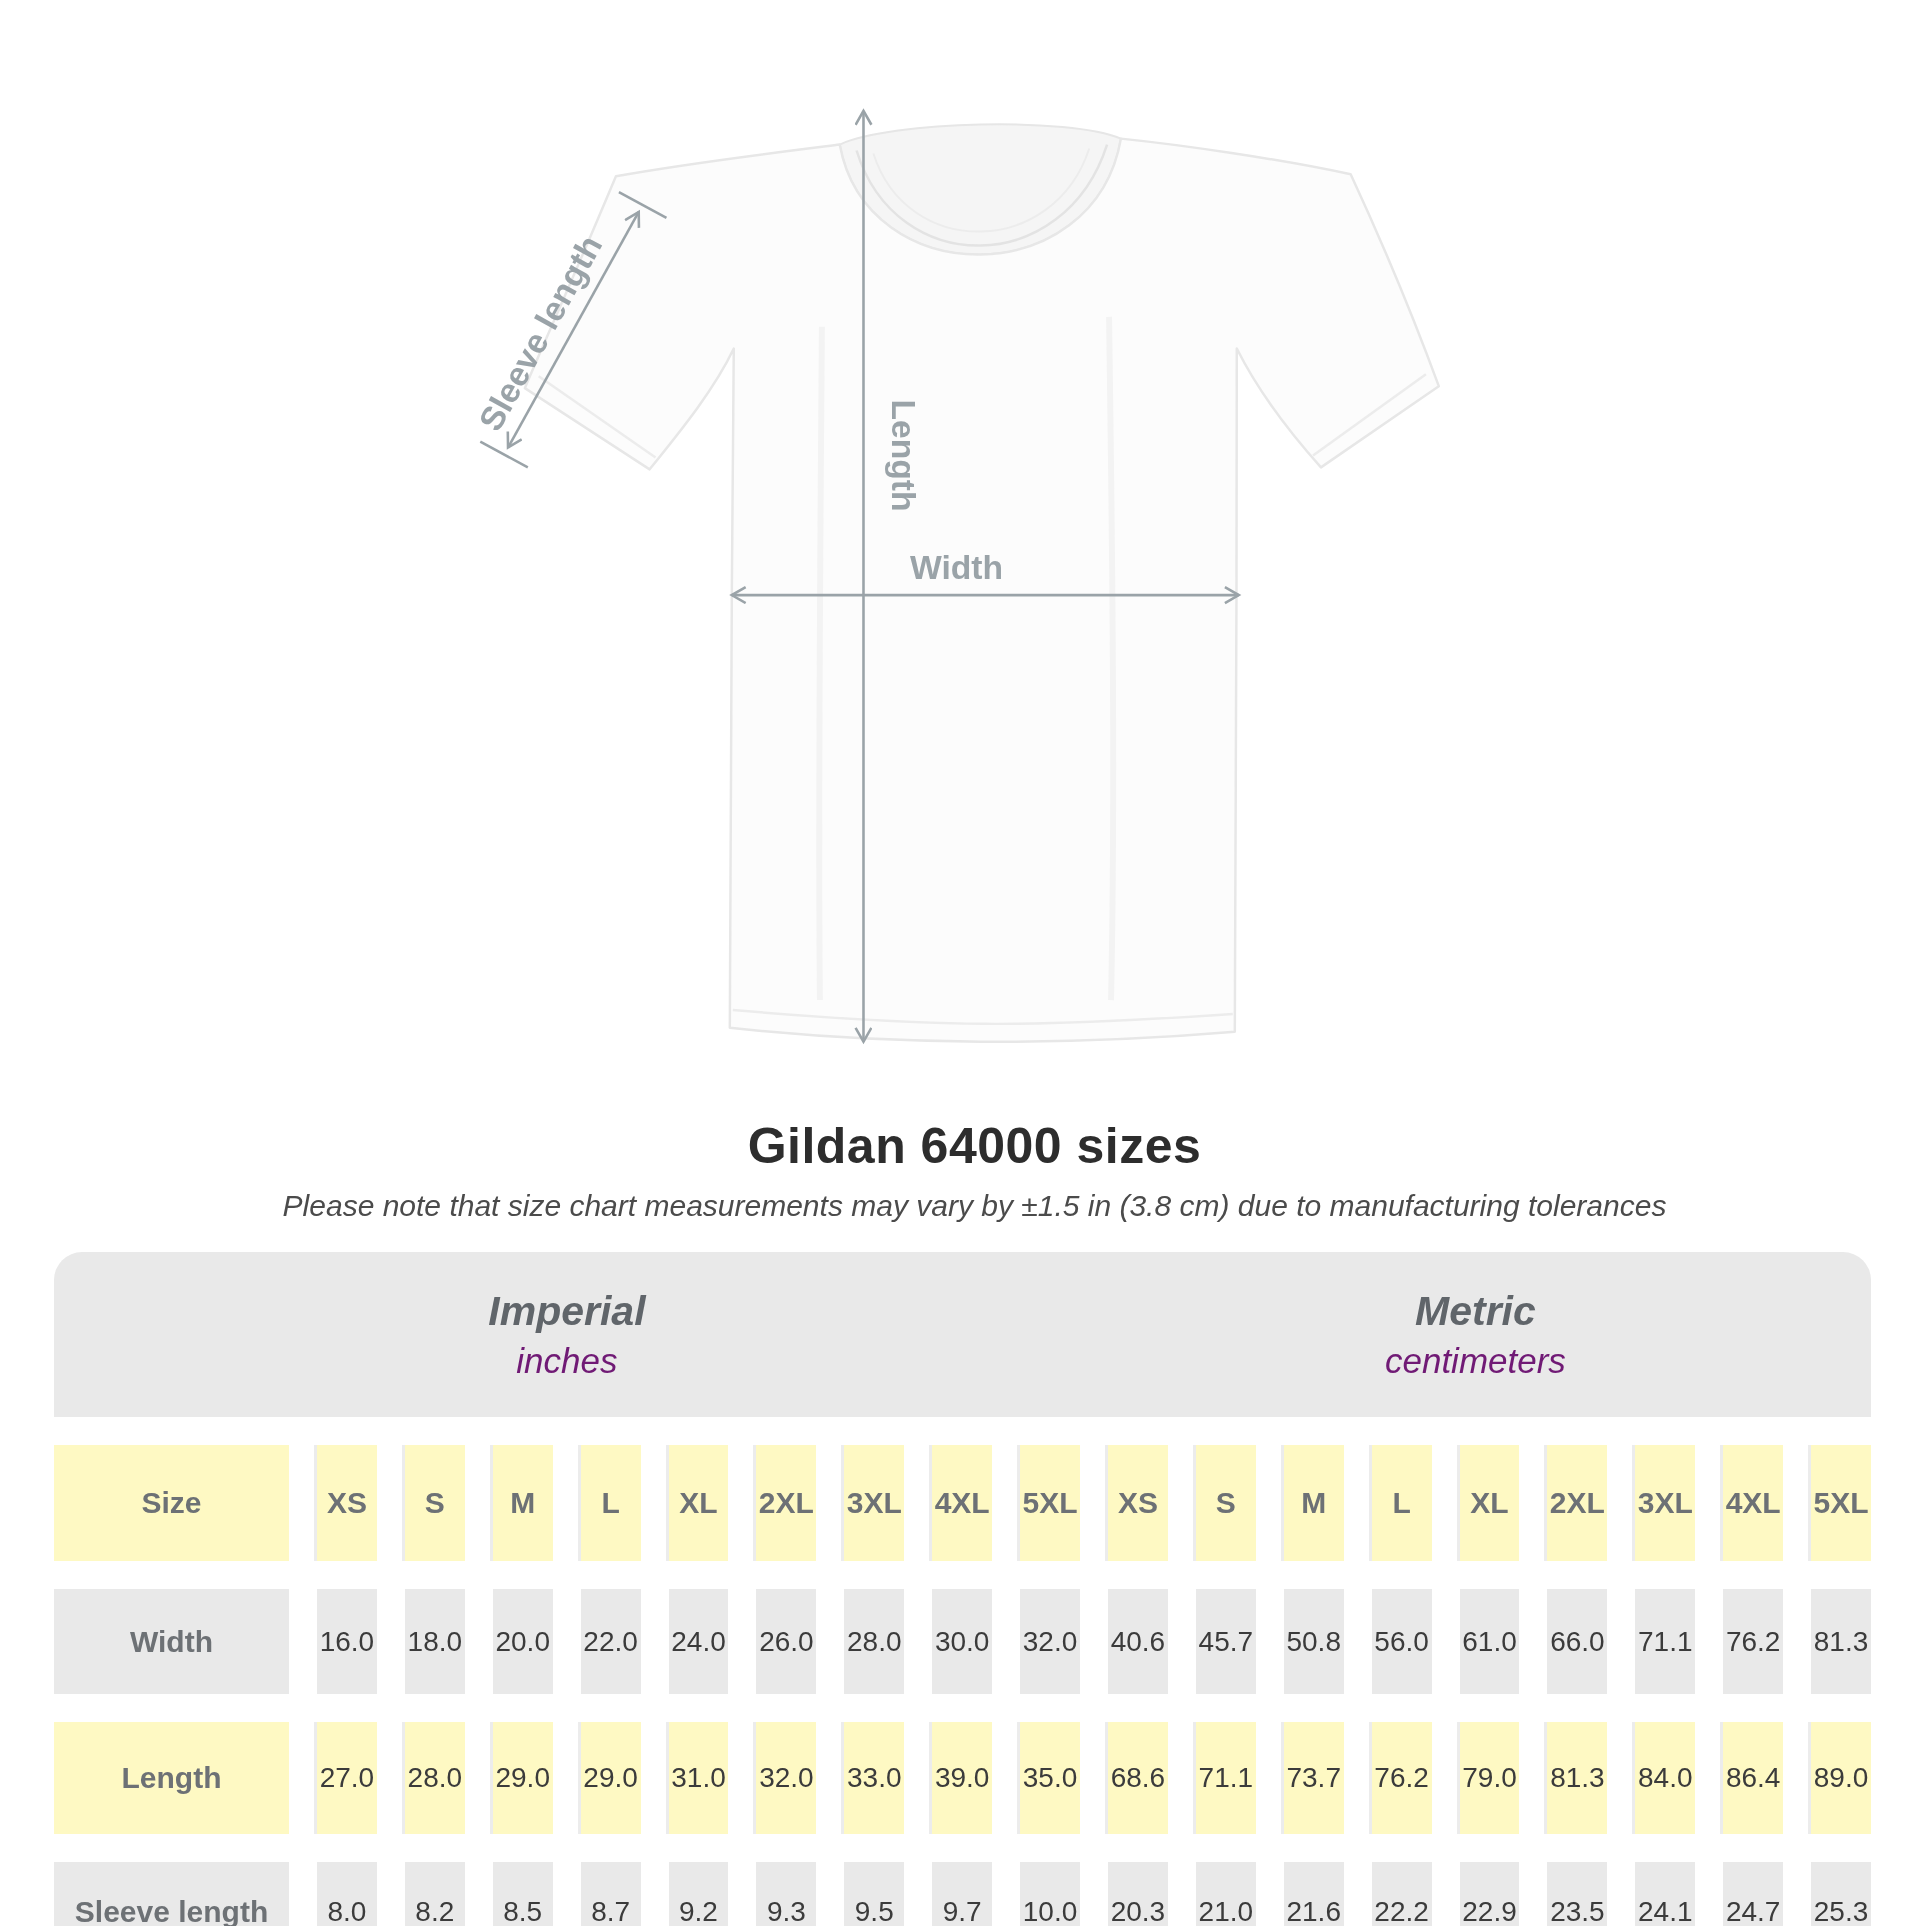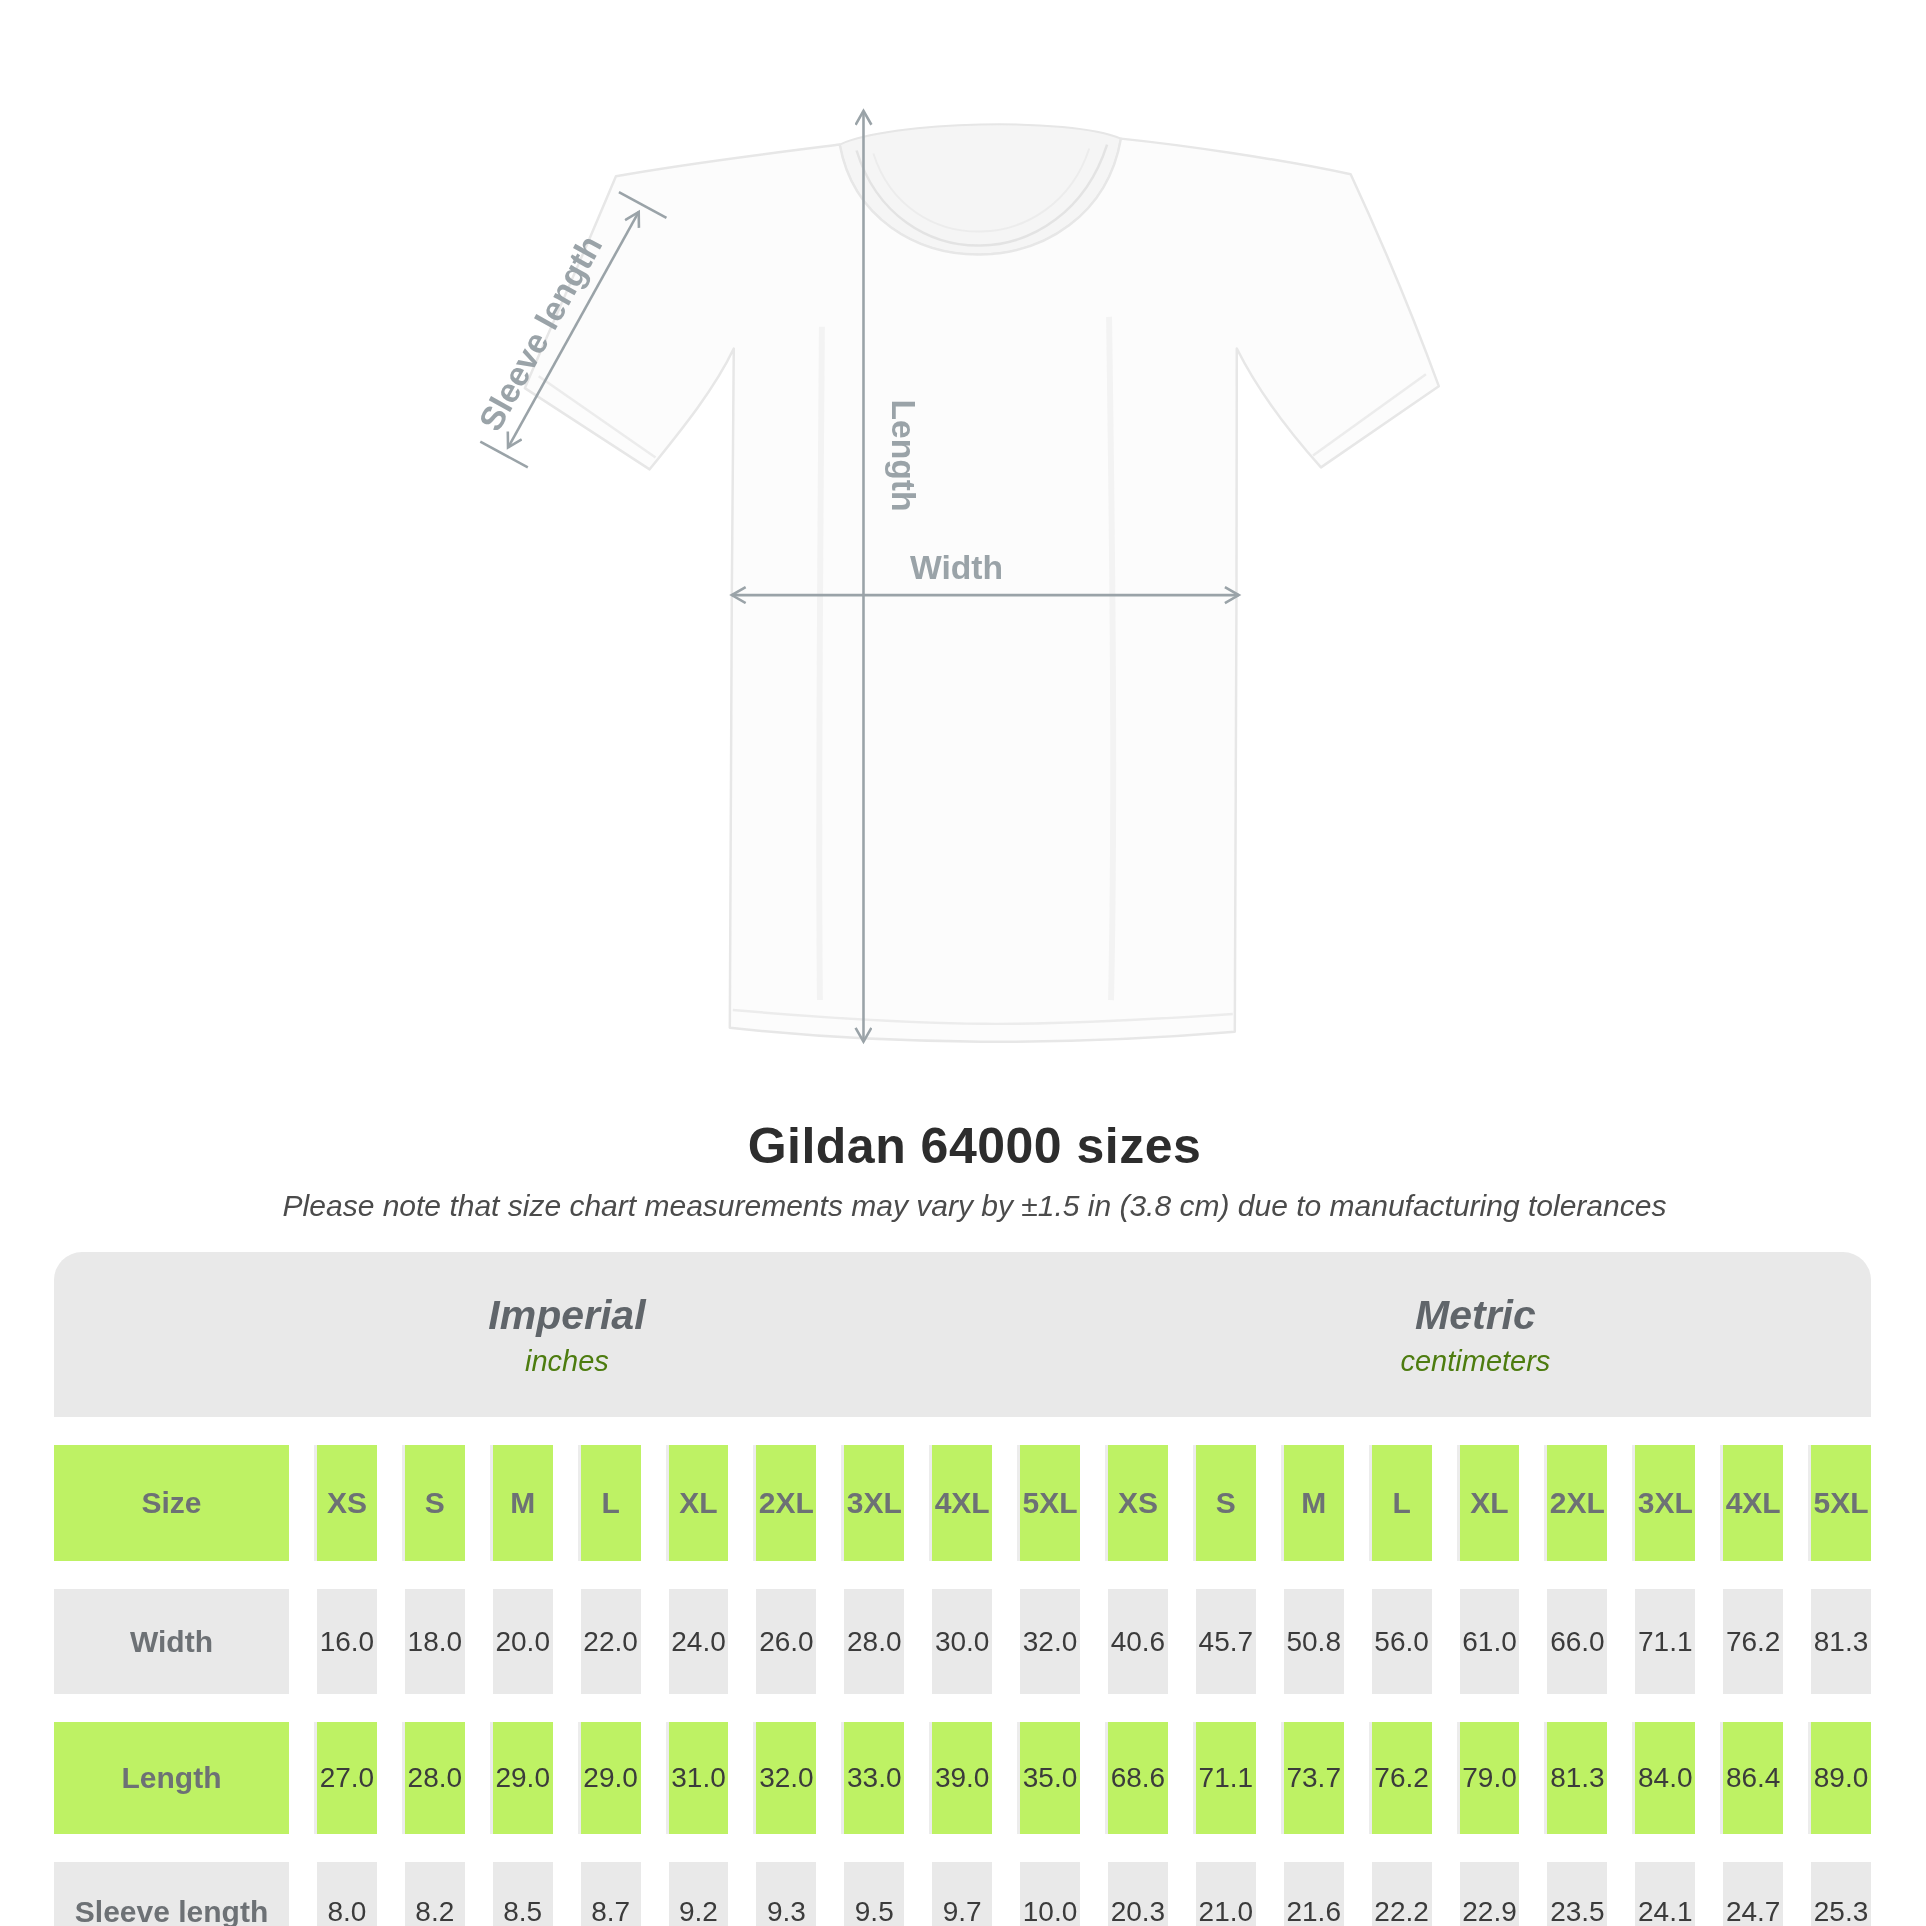--- a/index.html
+++ b/index.html
@@ -18,25 +18,25 @@
   #size-table{position:absolute;left:54px;top:1252px;width:1817px;
       display:grid;grid-template-columns:235px repeat(18,1fr);
       grid-template-rows:165px 116px 105px 112px 100px;
       column-gap:3px;row-gap:4px;gap:28px;}
   .band{grid-column:1 / -1;background:#e9e9e9;border-radius:28px 28px 0 0;
       display:flex;align-items:stretch;}
   .band-half{display:flex;flex-direction:column;align-items:center;justify-content:center;gap:6px;}
   .band-half.imp{width:56.46%;}
   .band-half.met{width:43.54%;}
   .band-title{font-size:41px;font-weight:bold;font-style:italic;color:#60656a;}
-  .band-sub{font-size:29px;font-style:italic;color:#4d7c0f;}
+  .band-sub{font-size:35px;font-style:italic;color:#701a75;}
 
   .c{display:flex;align-items:center;justify-content:center;}
   .c.gray{background:#e9e9e9;}
-  .c.white{background:#bef264;}
+  .c.white{background:#fef9c3;}
   .c.divL{box-shadow:-3px 0 0 #ececec;}
   .head{font-size:30px;font-weight:bold;color:#6d7175;}
   .rowlabel{font-size:30px;font-weight:bold;color:#6d7175;}
   .num{font-size:28px;font-weight:normal;color:#3b3b3b;}
   .blc{border-bottom-left-radius:28px;}
   .brc{border-bottom-right-radius:28px;}
 
   svg text{font-family:"Liberation Sans","DejaVu Sans",sans-serif;}
 </style>
 </head>

